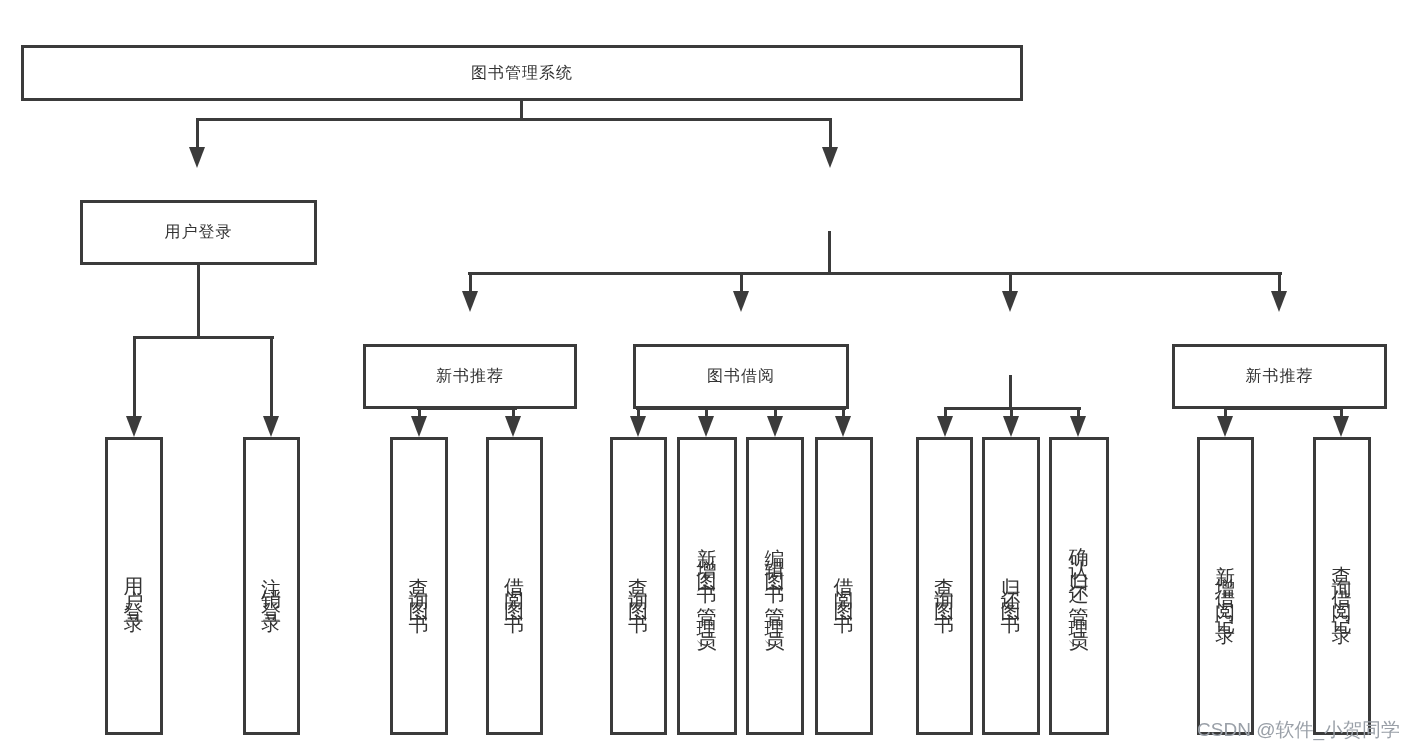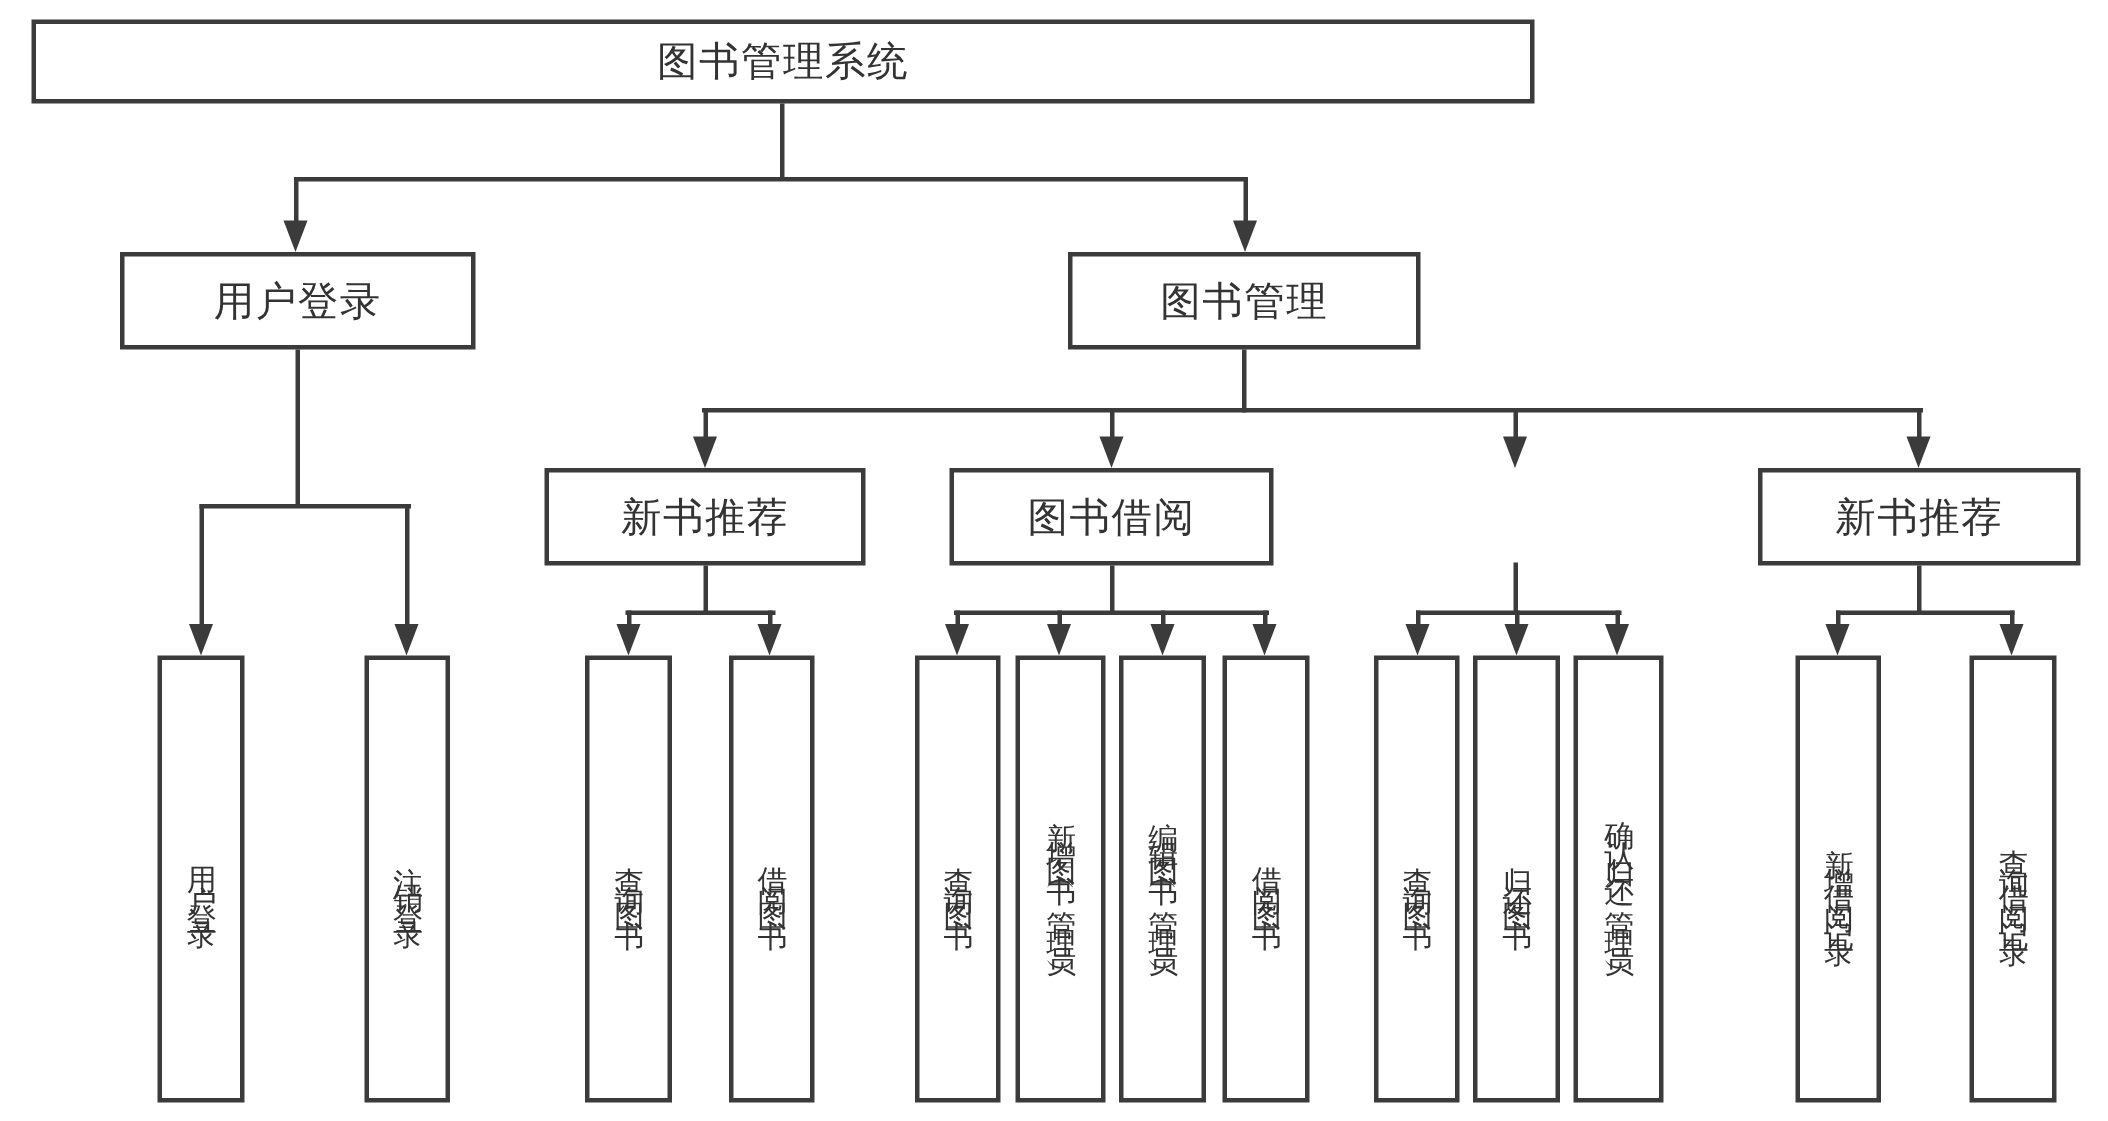--- a/index.html
+++ b/index.html
@@ -8,21 +8,21 @@
   html,body{margin:0;padding:0;background:var(--background);}
   .canvas{
     position:relative;width:1405px;height:747px;background:var(--background);
     font-family:"Liberation Sans",sans-serif;overflow:hidden;
   }
   .box{
     position:absolute;box-sizing:border-box;border:3px solid var(--line);
     background:#ffffff;color:var(--text);
     display:flex;align-items:center;justify-content:center;
   }
-  .h-box{font-size:27px;letter-spacing:1px;white-space:nowrap;}
+  .h-box{font-size:16px;letter-spacing:1px;white-space:nowrap;margin-top:32px;}
   .v-box{
     writing-mode:vertical-rl;text-orientation:mixed;
     font-size:20px;letter-spacing:12px;line-height:1;
   }
   .vline{position:absolute;width:3px;background:var(--line);}
   .hline{position:absolute;height:3px;background:var(--line);}
   .arrow-down{
     position:absolute;width:0;height:0;
     border-left:8px solid transparent;border-right:8px solid transparent;
     border-top:21px solid var(--line);
@@ -92,21 +92,20 @@
   <div class="vline" style="left:1278px;top:375px;height:35px"></div>
   <div class="hline" style="left:1224px;top:407px;width:119px"></div>
   <div class="vline" style="left:1224px;top:407px;height:14px"></div>
   <div class="arrow-down" style="left:1217px;top:416px"></div>
   <div class="vline" style="left:1340px;top:407px;height:14px"></div>
   <div class="arrow-down" style="left:1333px;top:416px"></div>
 
   <div class="box h-box" style="left:21px;top:13px;width:1002px;height:56px">图书管理系统</div>
 
   <div class="box h-box" style="left:80px;top:168px;width:237px;height:65px">用户登录</div>
-  <div class="box h-box" style="left:712px;top:168px;width:235px;height:65px">图书管理</div>
 
   <div class="box h-box" style="left:363px;top:312px;width:214px;height:65px">新书推荐</div>
   <div class="box h-box" style="left:633px;top:312px;width:216px;height:65px">图书借阅</div>
   <div class="box h-box" style="left:1172px;top:312px;width:215px;height:65px">新书推荐</div>
 
   <div class="box v-box" style="left:105px;top:437px;width:58px;height:298px">用户登录</div>
   <div class="box v-box" style="left:243px;top:437px;width:57px;height:298px">注销登录</div>
 
   <div class="box v-box" style="left:390px;top:437px;width:58px;height:298px">查询图书</div>
   <div class="box v-box" style="left:486px;top:437px;width:57px;height:298px">借阅图书</div>
@@ -116,13 +115,14 @@
   <div class="box v-box" style="left:746px;top:437px;width:58px;height:298px">编辑图书（管理员）</div>
   <div class="box v-box" style="left:815px;top:437px;width:58px;height:298px">借阅图书</div>
 
   <div class="box v-box" style="left:916px;top:437px;width:57px;height:298px">查询图书</div>
   <div class="box v-box" style="left:982px;top:437px;width:58px;height:298px">归还图书</div>
   <div class="box v-box" style="left:1049px;top:437px;width:60px;height:298px">确认归还（管理员）</div>
 
   <div class="box v-box" style="left:1197px;top:437px;width:57px;height:298px">新增借阅记录</div>
   <div class="box v-box" style="left:1313px;top:437px;width:58px;height:298px">查询借阅记录</div>
 
+  <div class="watermark">CSDN @软件_小贺同学</div>
 </div>
 
 </body></html>

